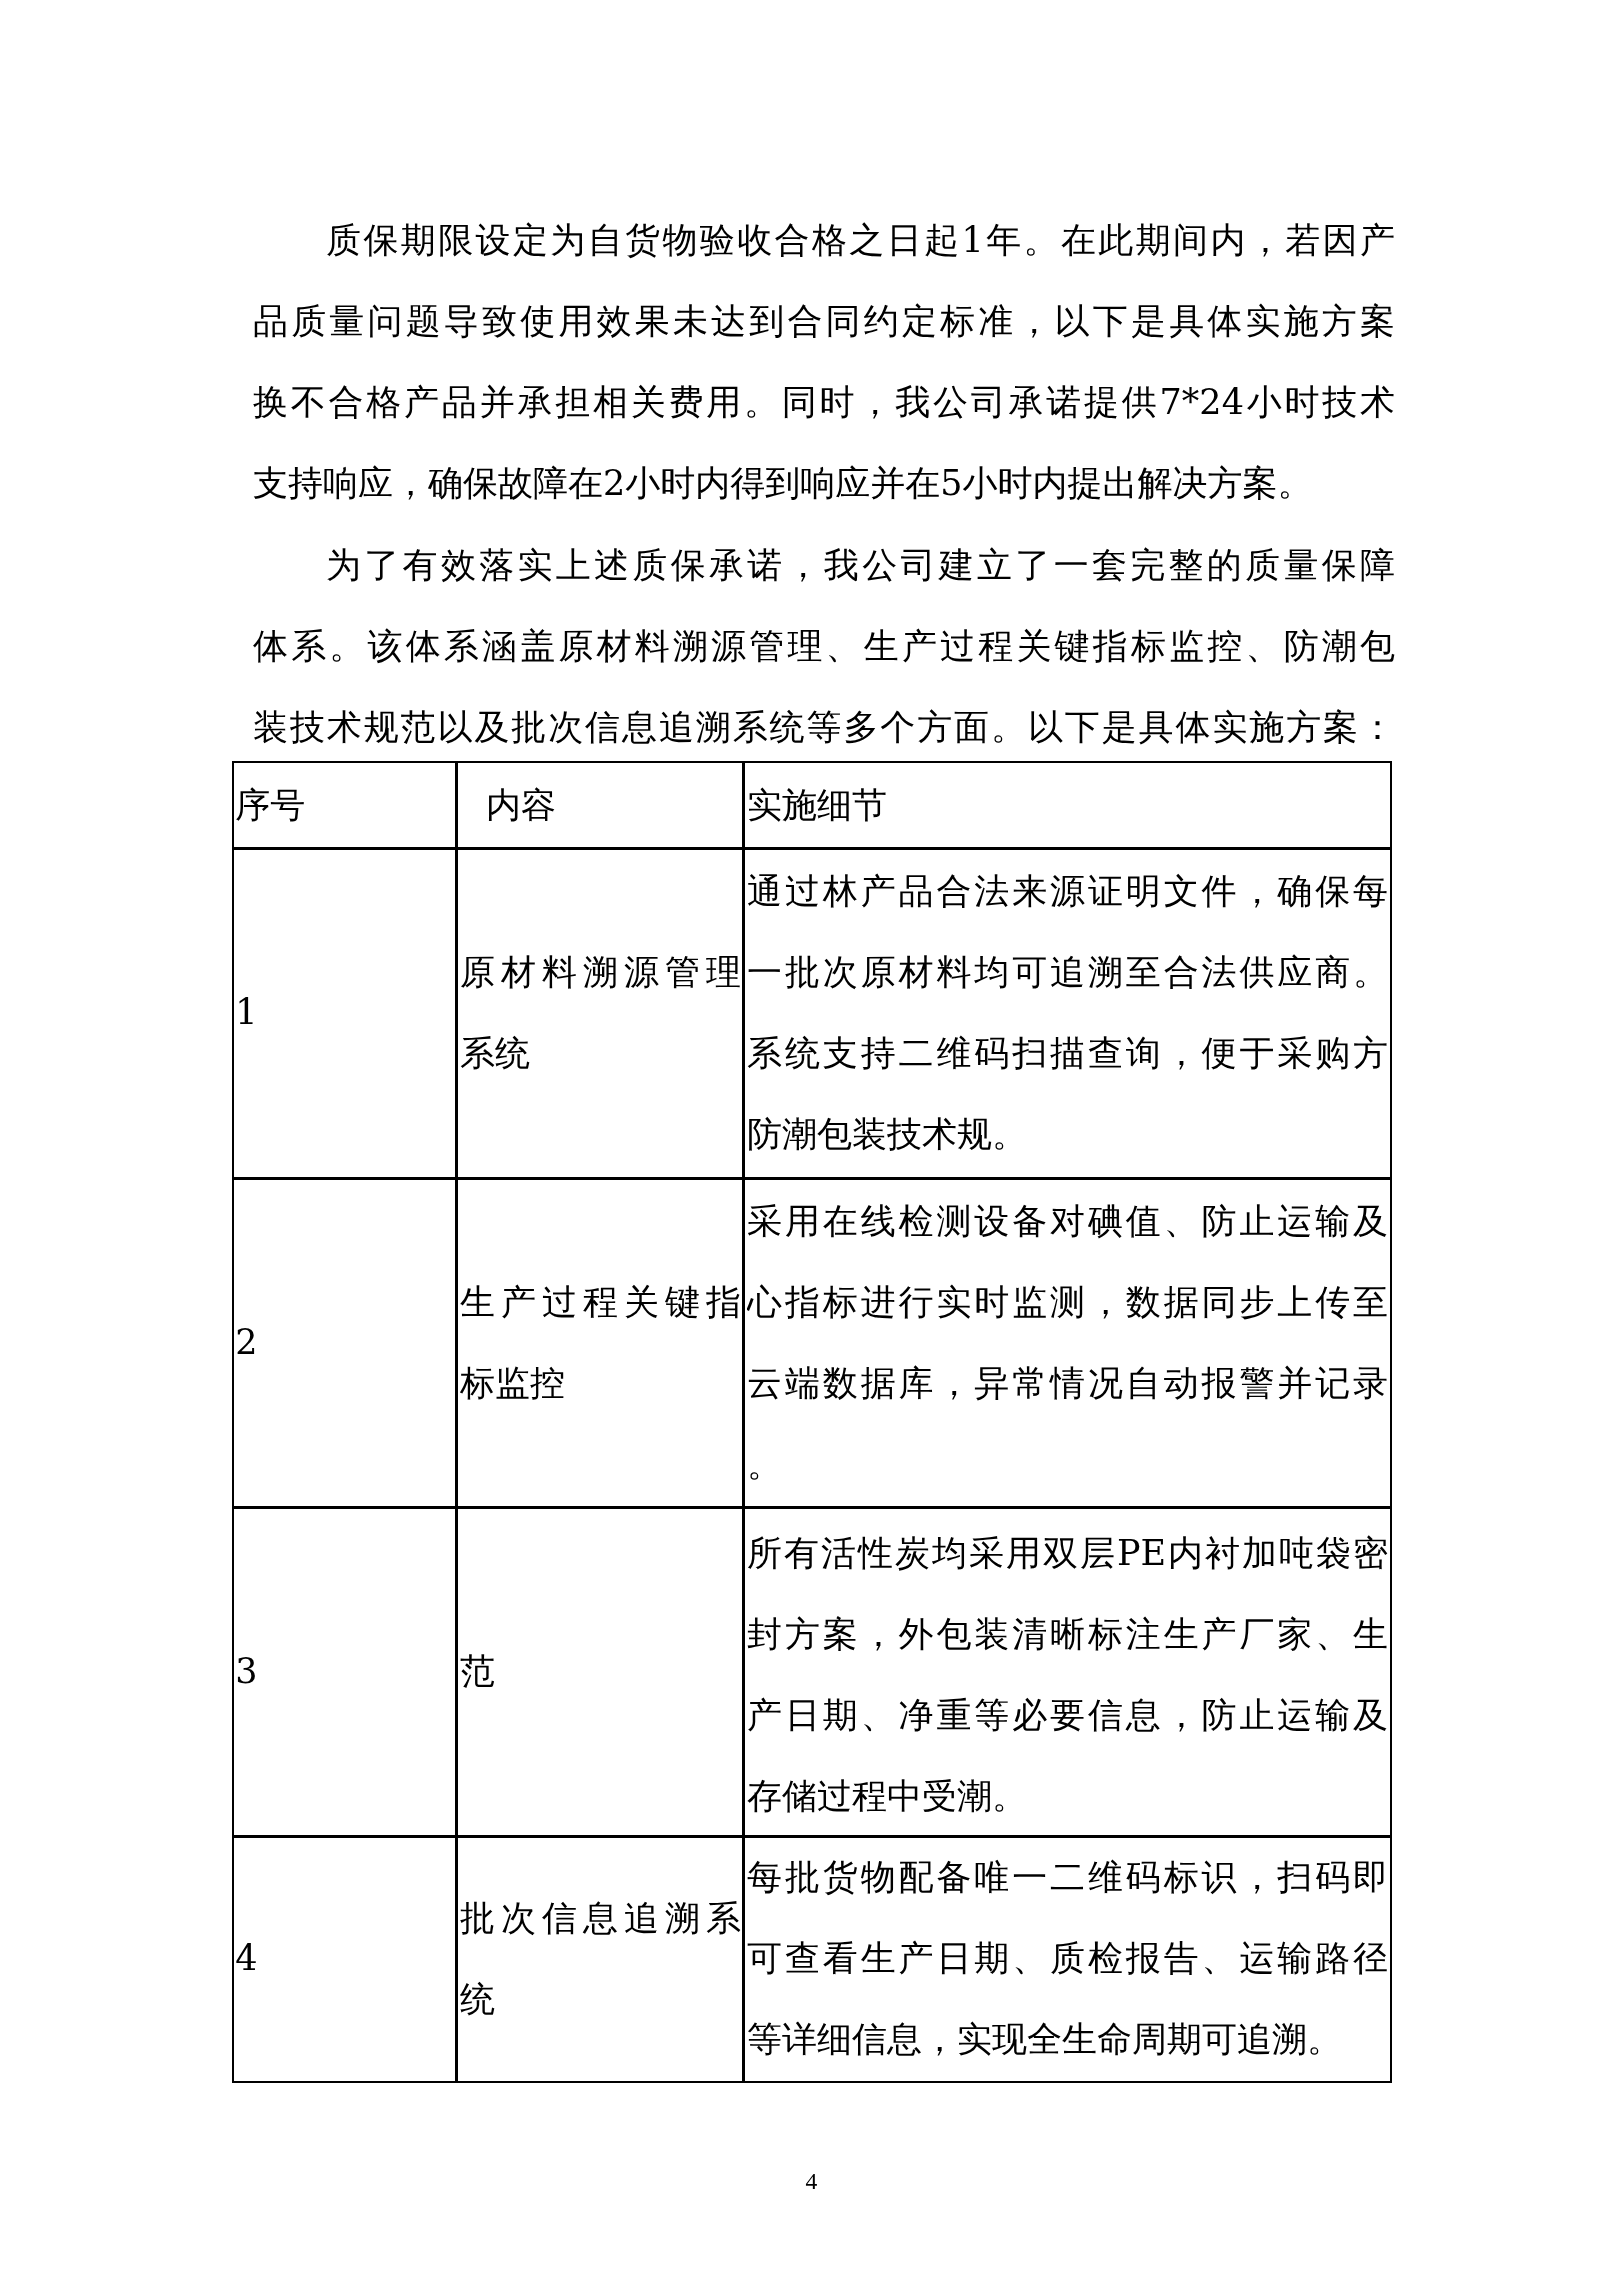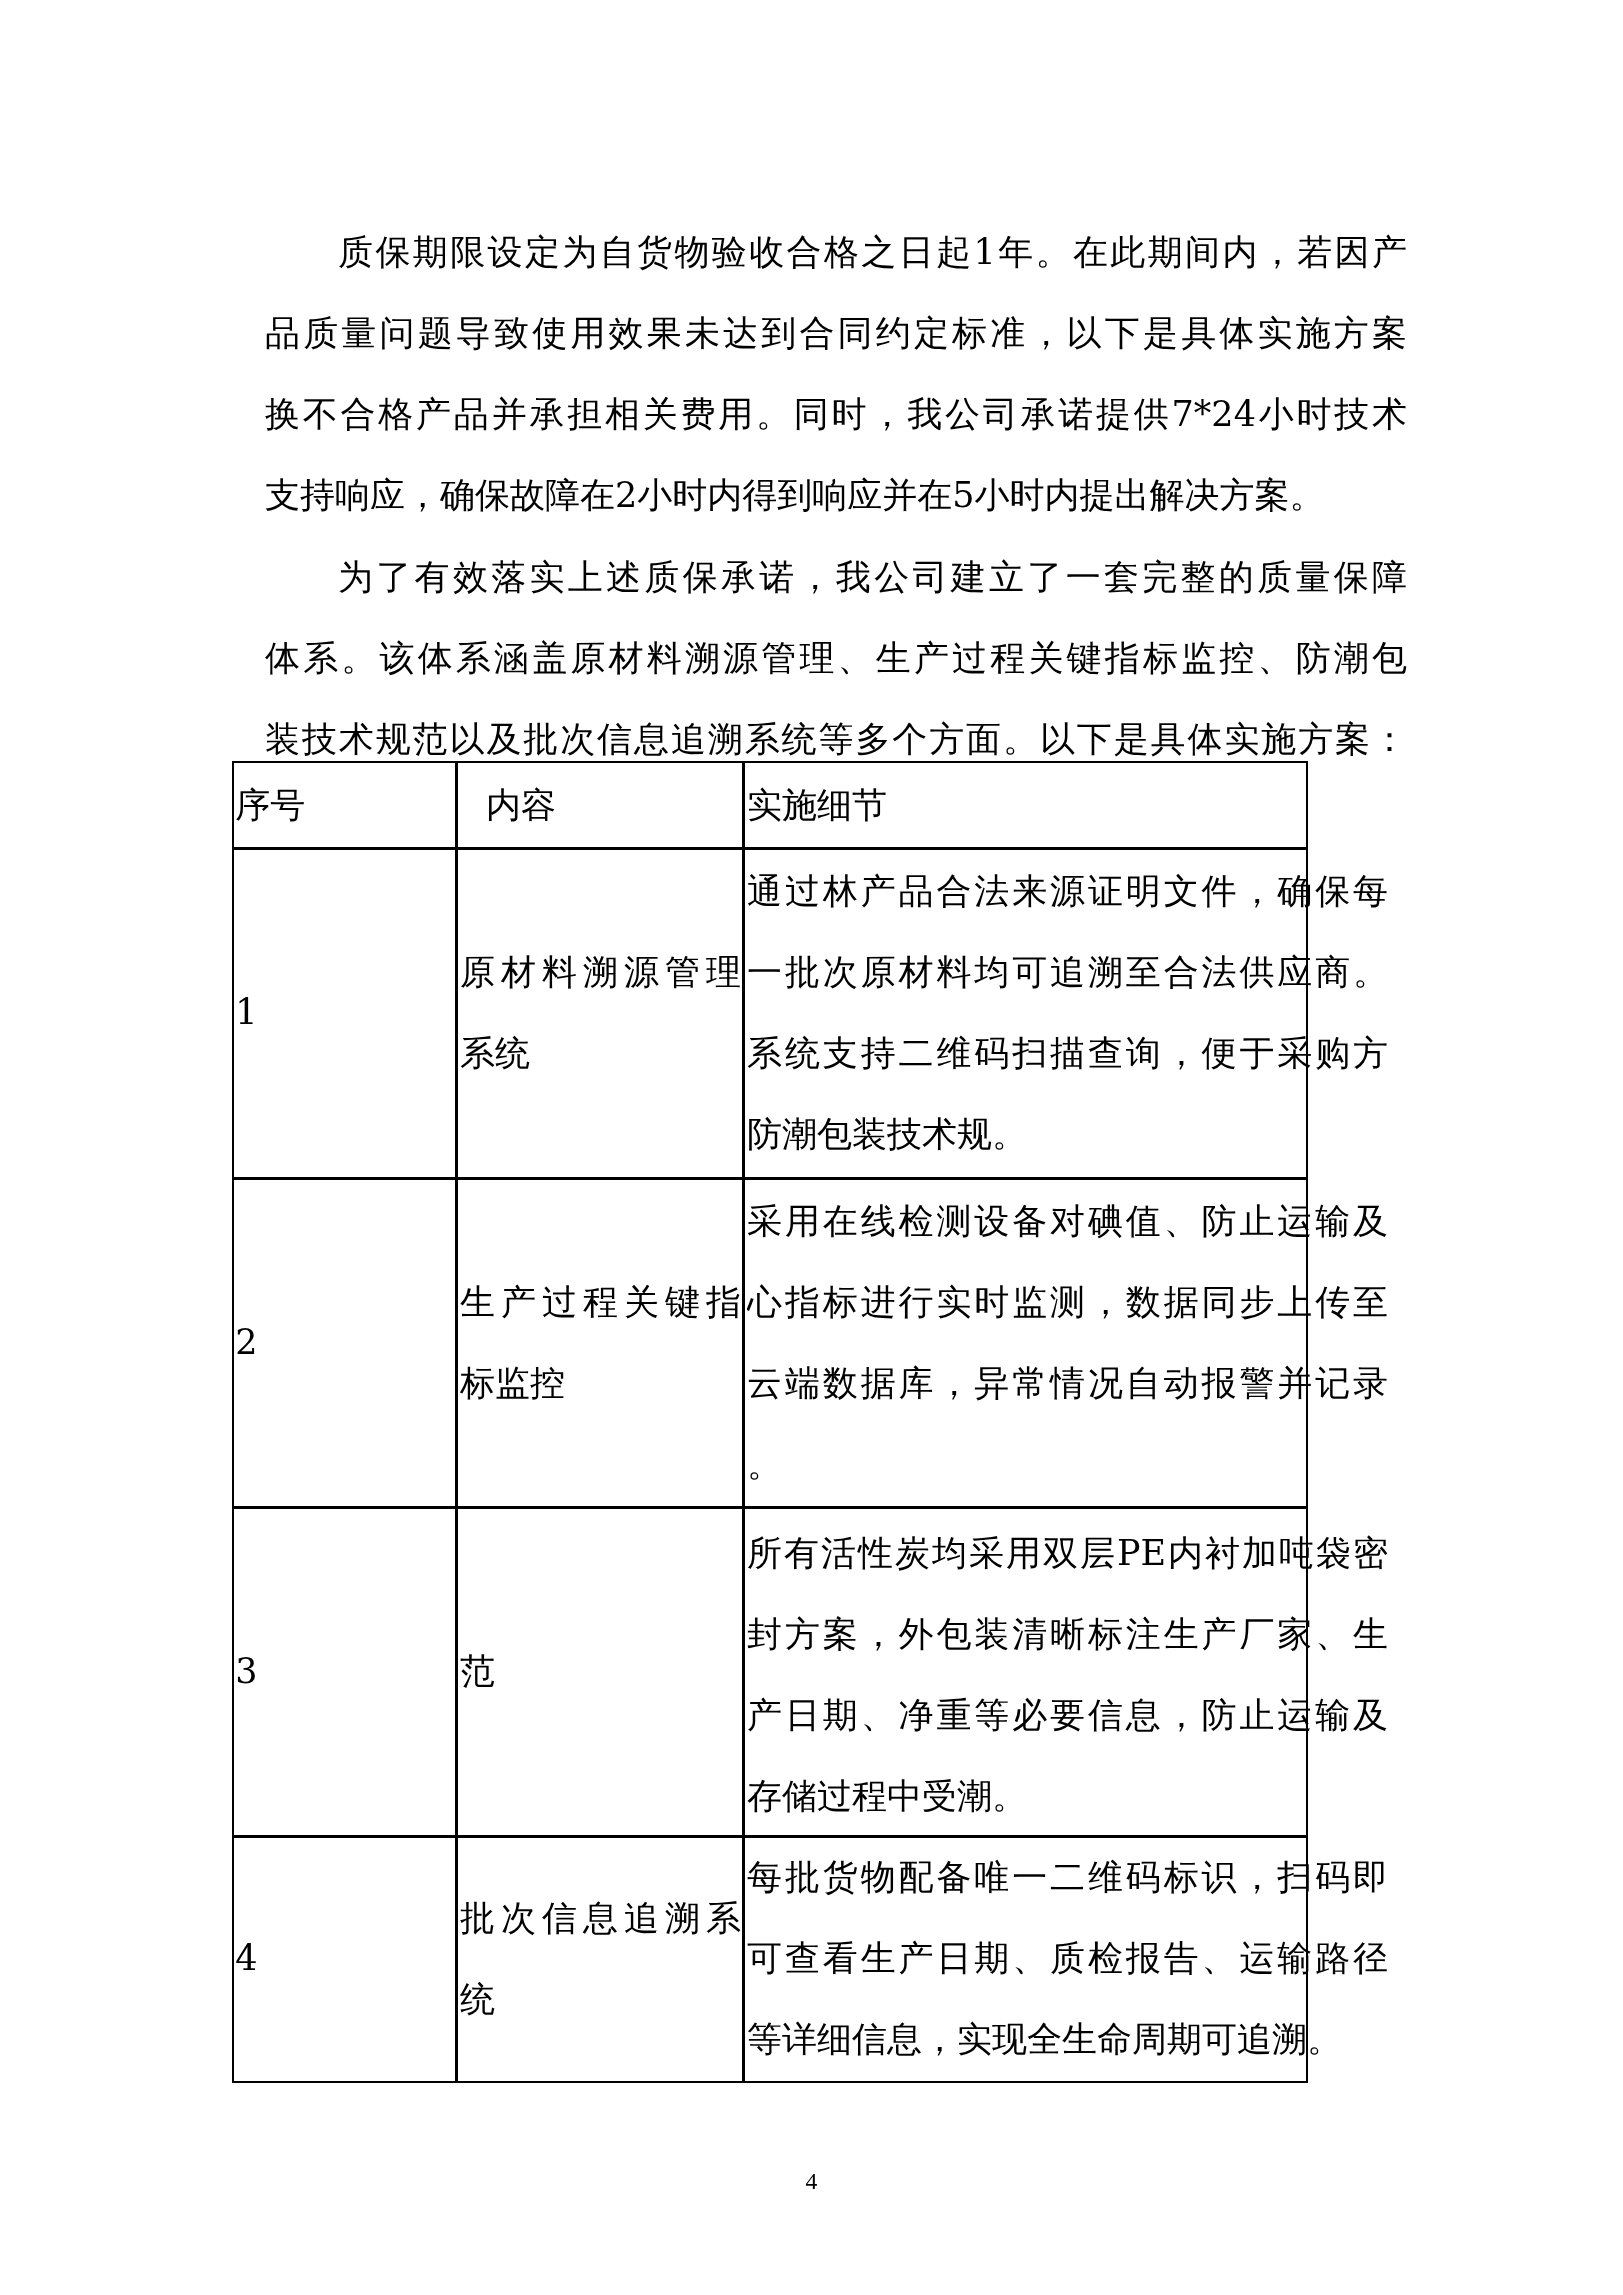--- a/index.html
+++ b/index.html
@@ -25,21 +25,21 @@
   .para {
     position: absolute;
     left: 249px;
     width: 1142px;
     font-size: 35px;
     line-height: 81px;
     text-indent: 73px;
     text-align: justify;
     text-align-last: justify;
     letter-spacing: 0px;
-    margin: 16px;
+    margin: 4px;
   }
   .para .line {
     display: block;
     white-space: nowrap;
     text-align: justify;
     text-align-last: justify;
     text-indent: 0;
     width: 100%;
   }
   .para .line.first {
@@ -49,21 +49,21 @@
   .para .line.last {
     text-align-last: left;
   }
   #para1 { top: 196px; }
   #para2 { top: 521px; }
 
   .table {
     position: absolute;
     left: 232px;
     top: 761px;
-    width: 1076px;
+    width: 1160px;
     height: 1322px;
     border: 2.6px solid #000;
     box-sizing: border-box;
   }
   .hline, .vline {
     position: absolute;
     background: #000;
   }
   .hline { left: 0; right: 0; height: 2.6px; }
   .vline { top: 0; bottom: 0; width: 2.6px; }

